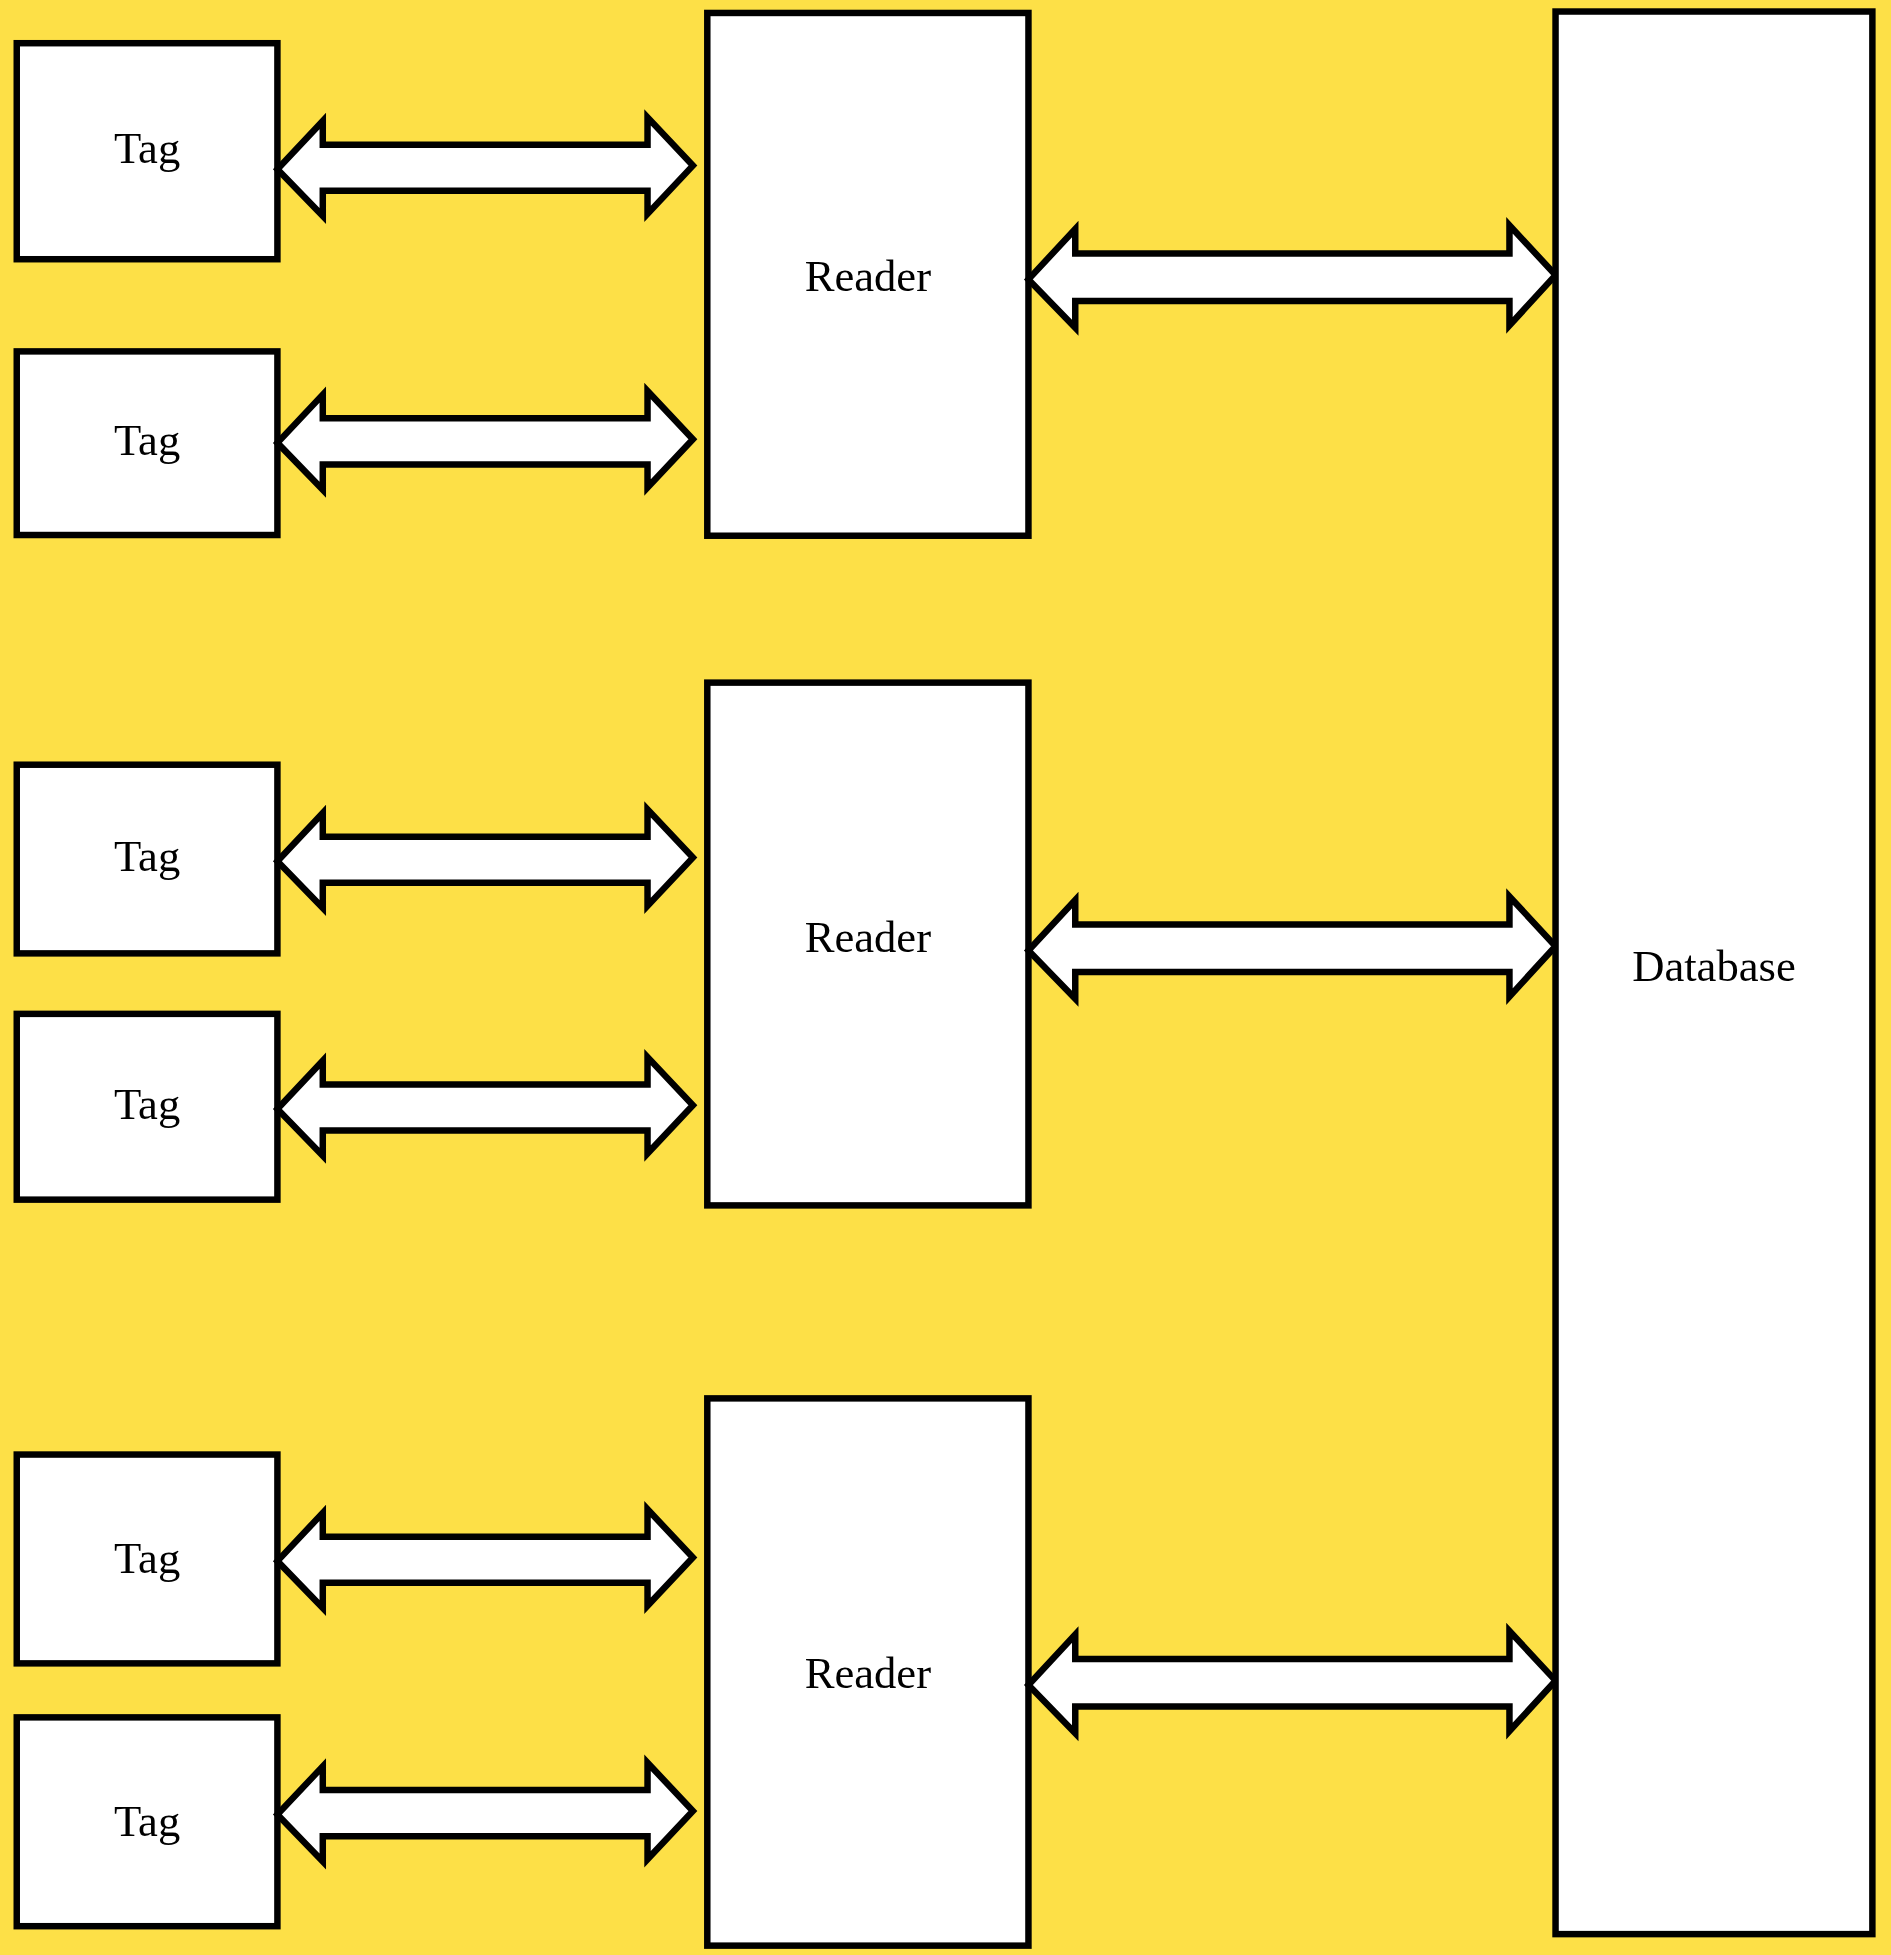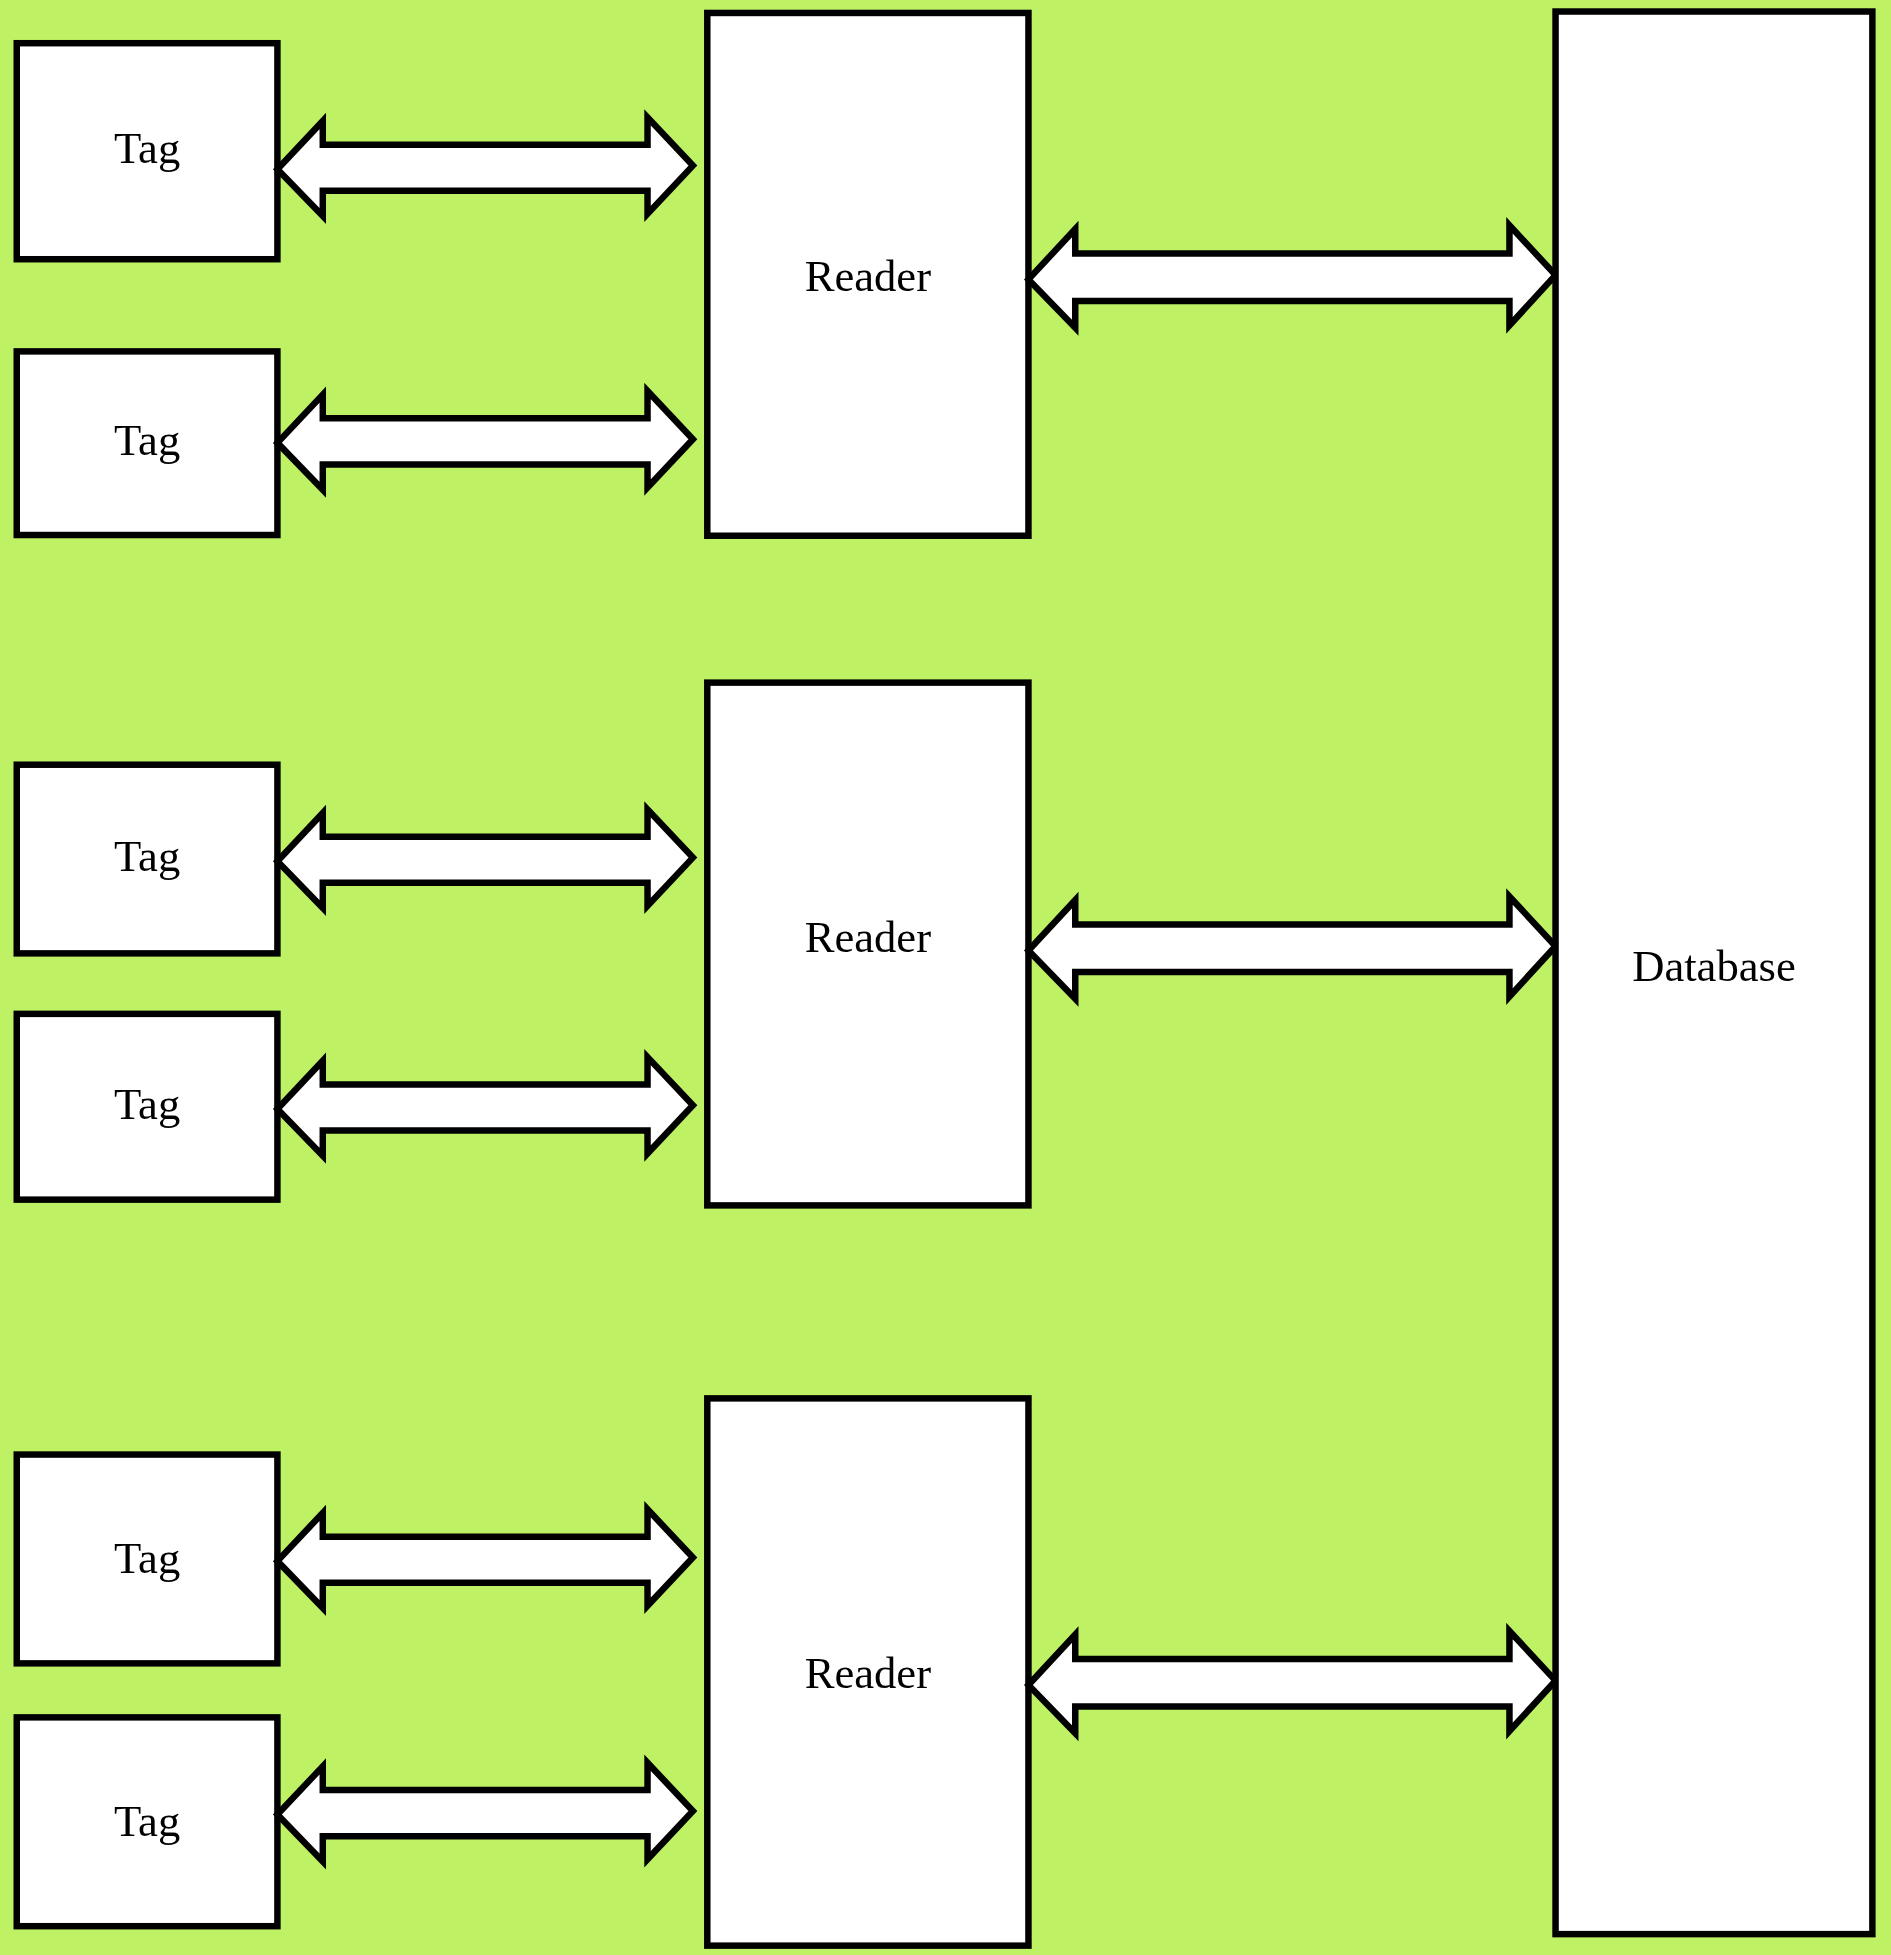--- a/index.html
+++ b/index.html
@@ -5,21 +5,21 @@
 <style>
   html, body {
     margin: 0;
     padding: 0;
     background: #ffffff;
   }
   #page {
     position: relative;
     width: 1892px;
     height: 1955px;
-    background: #bef264;
+    background: #fde047;
     font-family: "Liberation Serif", "DejaVu Serif", serif;
     overflow: hidden;
   }
   #diagram-svg {
     position: absolute;
     left: 0;
     top: 0;
     width: 1892px;
     height: 1955px;
     display: block;

